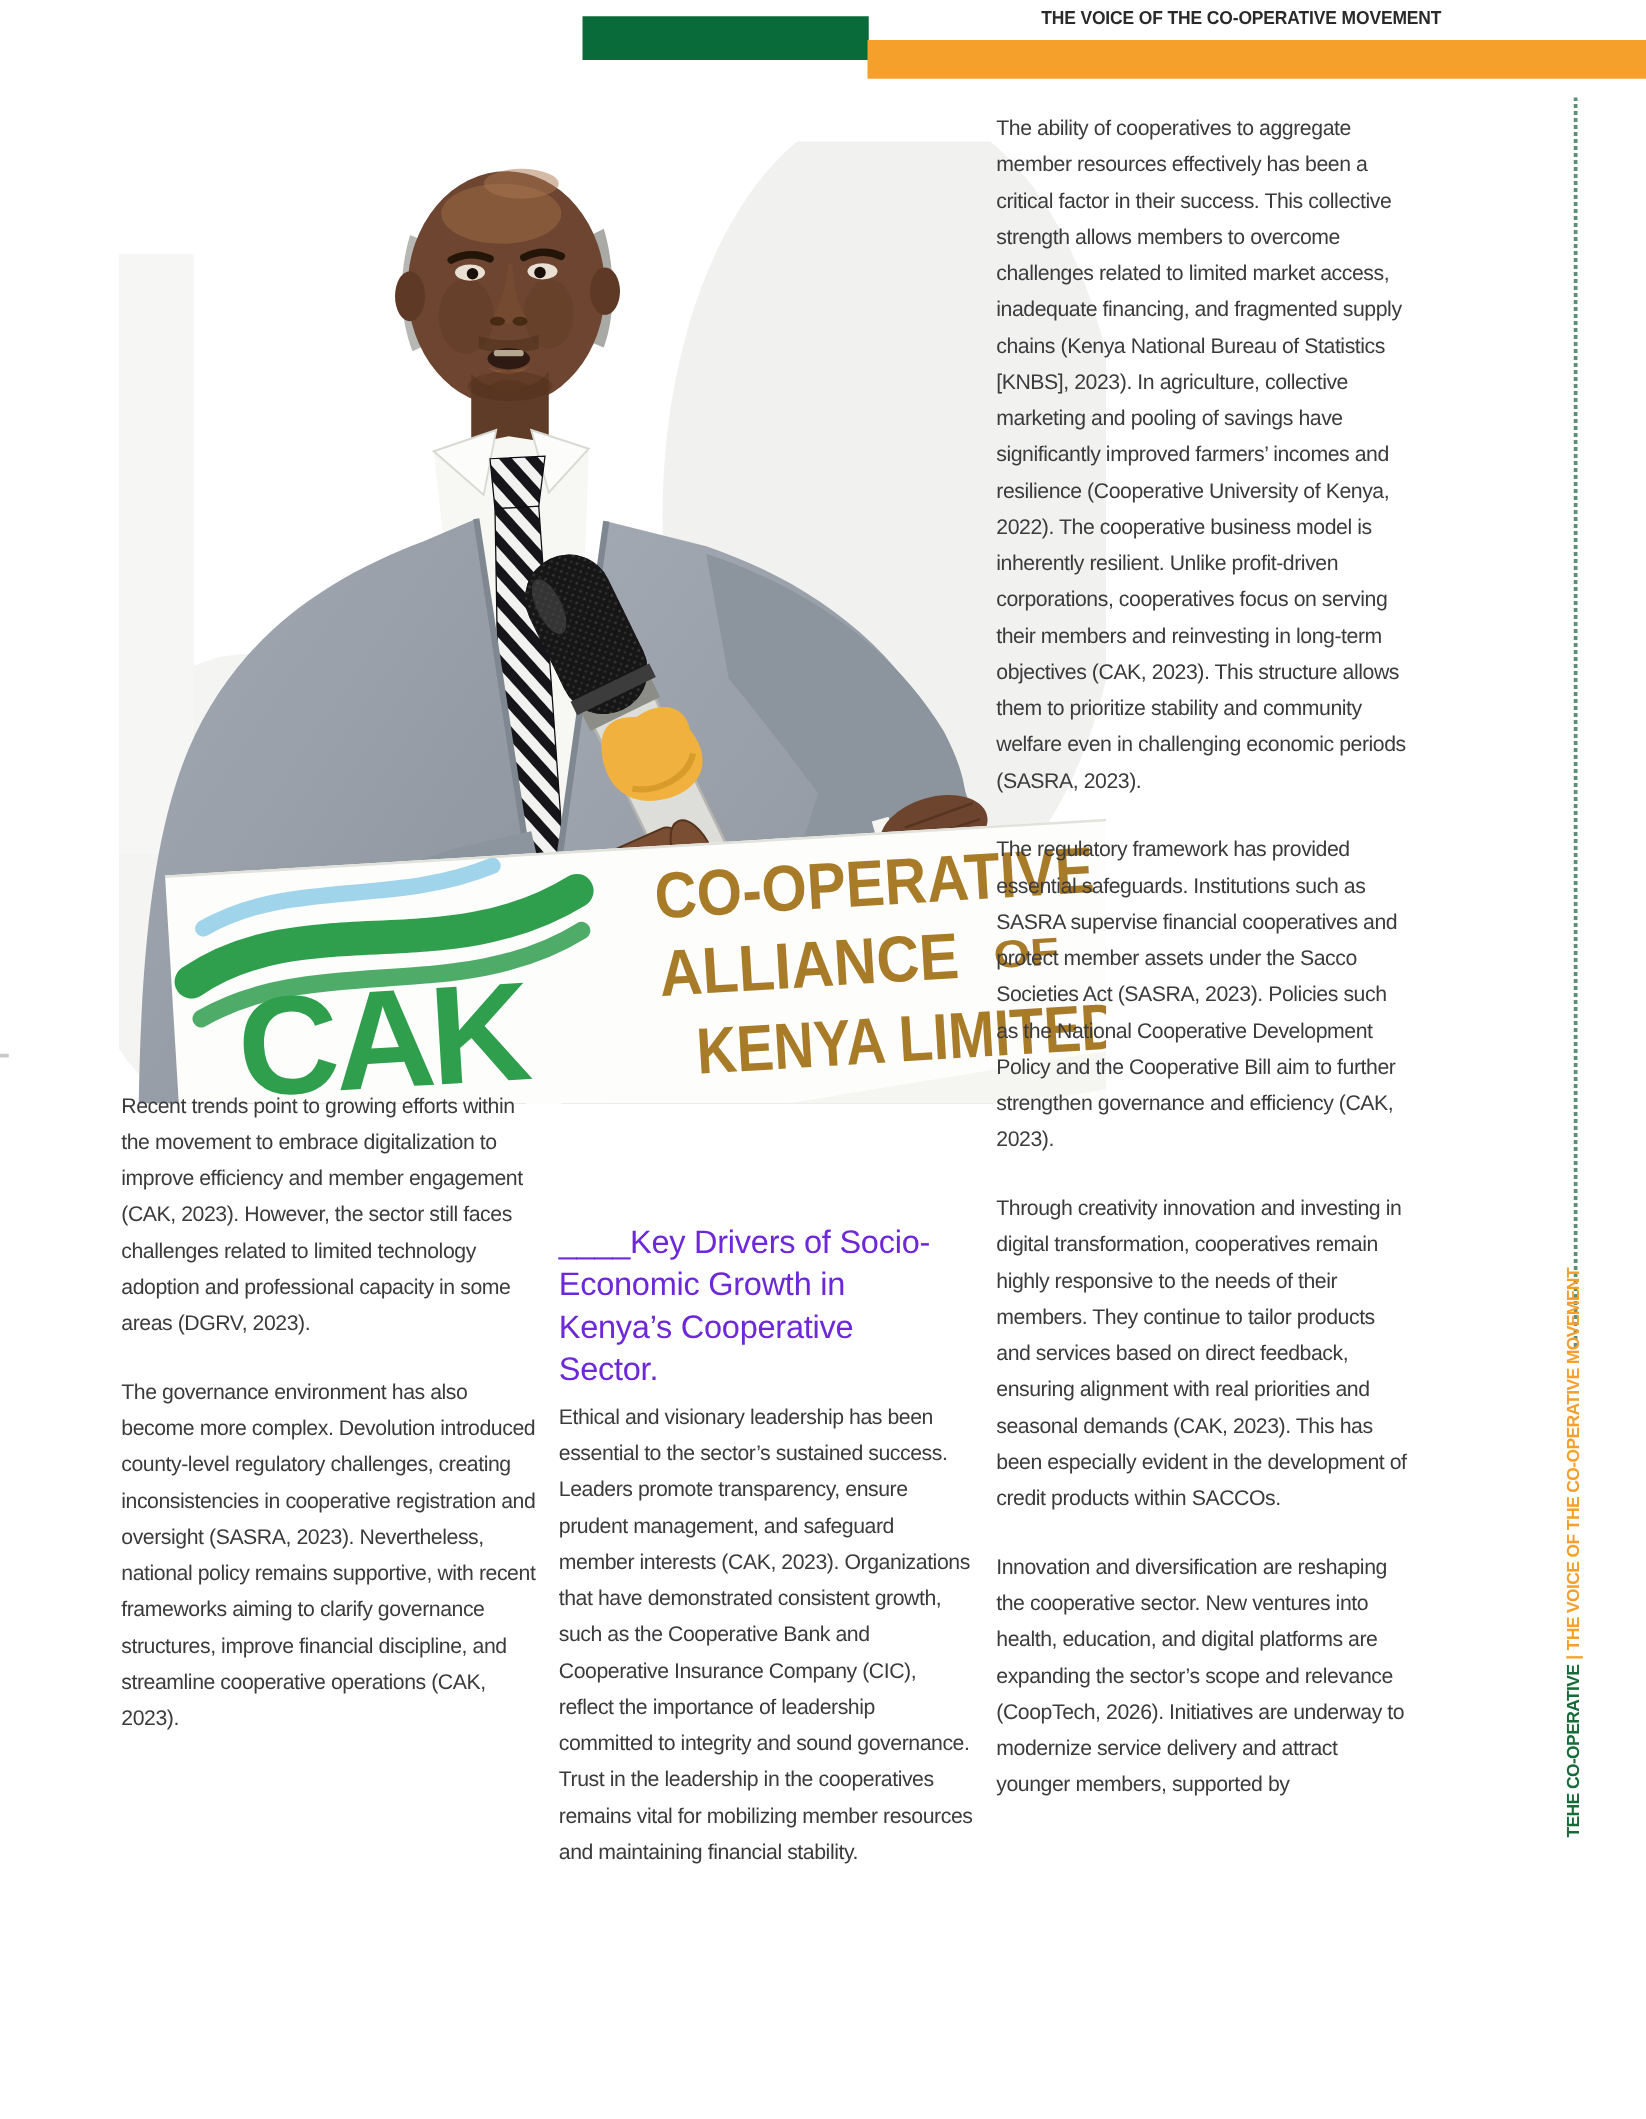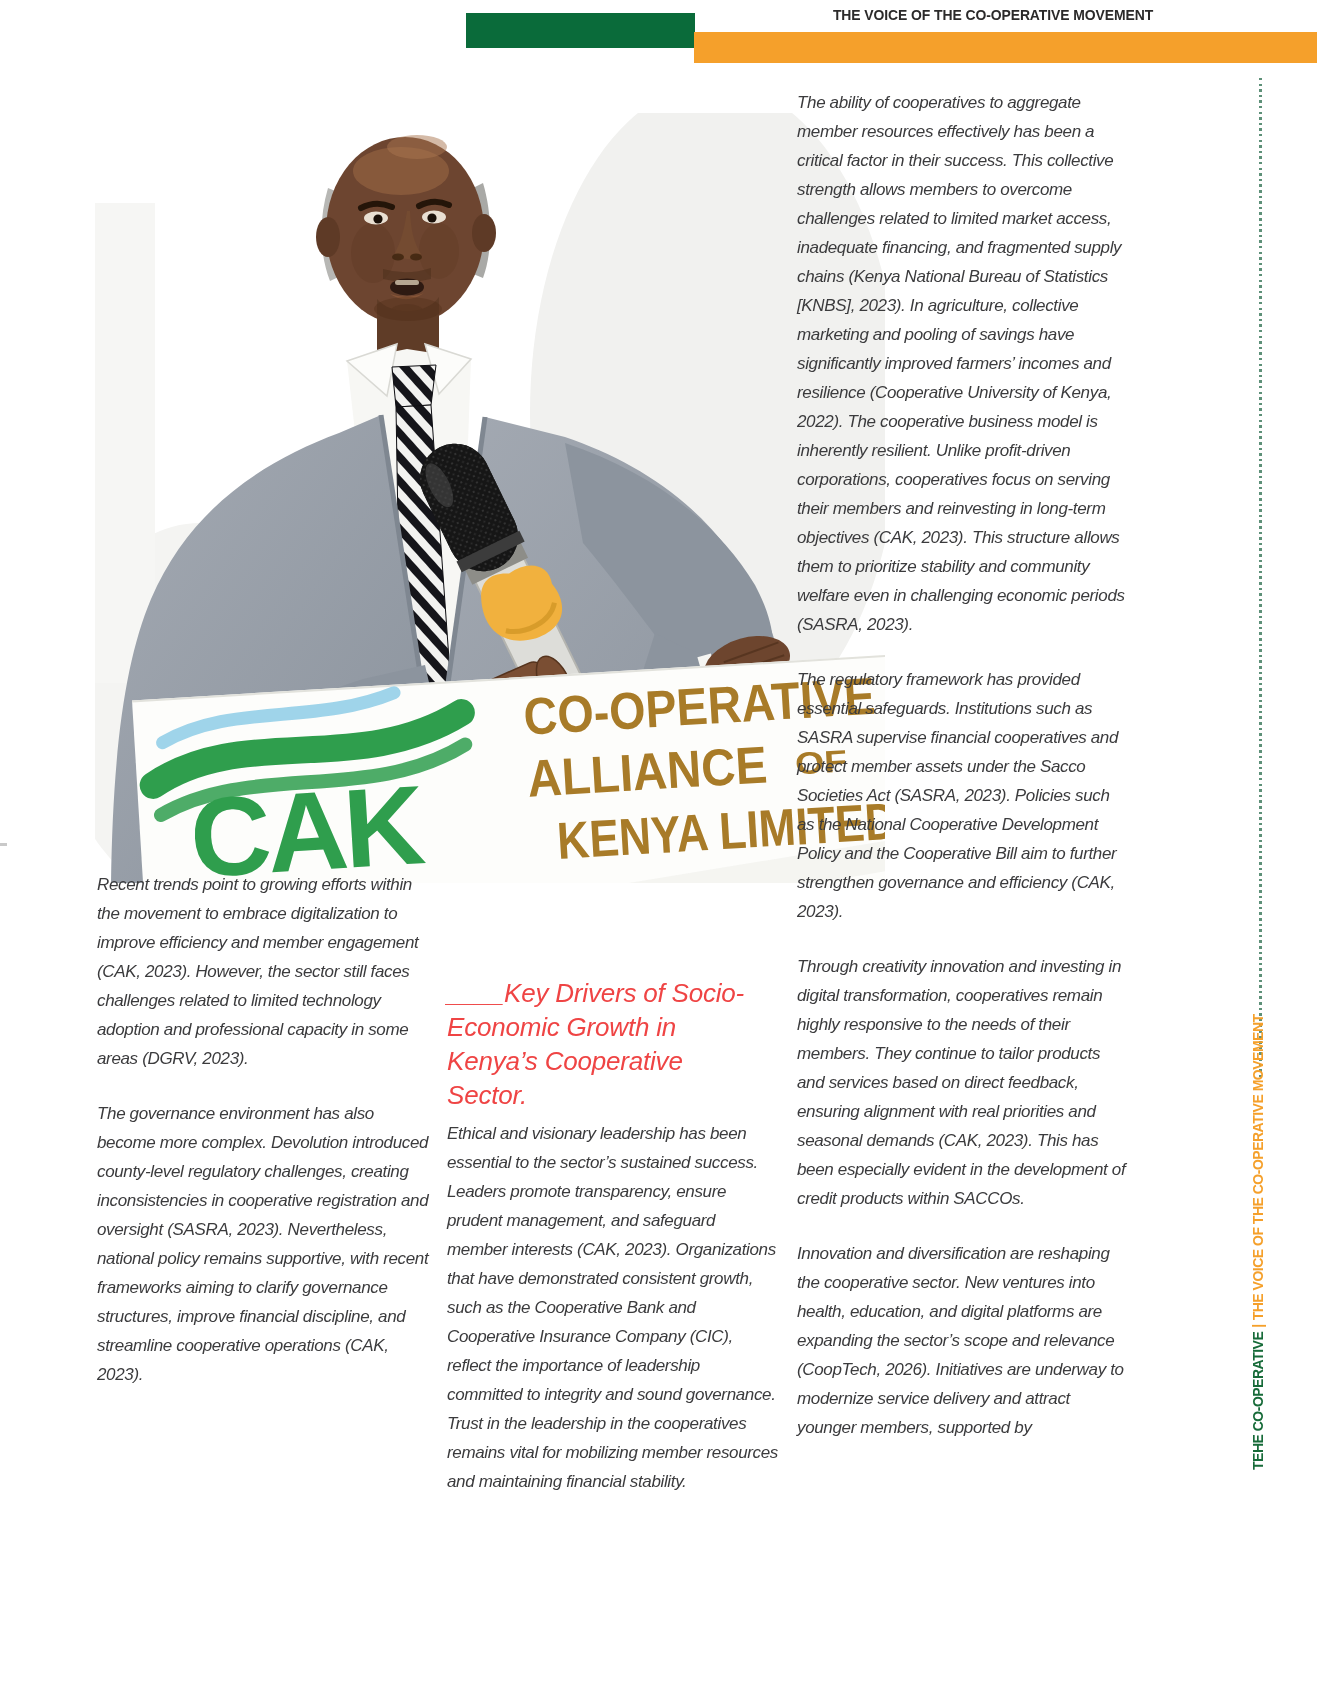--- a/index.html
+++ b/index.html
@@ -24,28 +24,28 @@
   }
   .vrail{
     position:absolute;left:1250px;top:1470px;transform:rotate(-90deg);
     transform-origin:0 0;white-space:nowrap;font-size:14px;letter-spacing:-0.5px;
   }
   .vrail .vr-title{font-weight:bold;color:#176b39;}
   .vrail .vr-sep{color:#f5a02b;font-weight:bold;padding:0 4px;}
   .vrail .vr-tag{color:#f5a02b;font-weight:600;}
   .edge-tick{position:absolute;left:0;top:843px;width:7px;height:3px;background:#c9c9c9;}
   
-  .col{position:absolute;color:#3b3b3d;font-style:italic;}
+  .col{position:absolute;color:#3b3b3d;}
   .col-left{left:97px;top:870px;width:332px;}
   .col-mid{left:447px;top:976px;width:332px;}
   .col-right{left:797px;top:88px;width:332px;}
   .body-par{margin:0 0 26px 0;font-size:17px;line-height:29px;letter-spacing:-0.35px;}
   .heading{
     margin:0 0 7px 0;width:322px;font-size:26px;line-height:34px;
-    font-weight:400;color:#ef4444;letter-spacing:-0.2px;
+    font-weight:400;color:#6d28d9;letter-spacing:-0.2px;
   }
 </style>
 </head>
 <body>
 
 <div class="page">
 
   <div class="bar-green"></div>
   <div class="bar-orange"></div>
   <div class="tagline">THE VOICE OF THE CO-OPERATIVE MOVEMENT</div>

